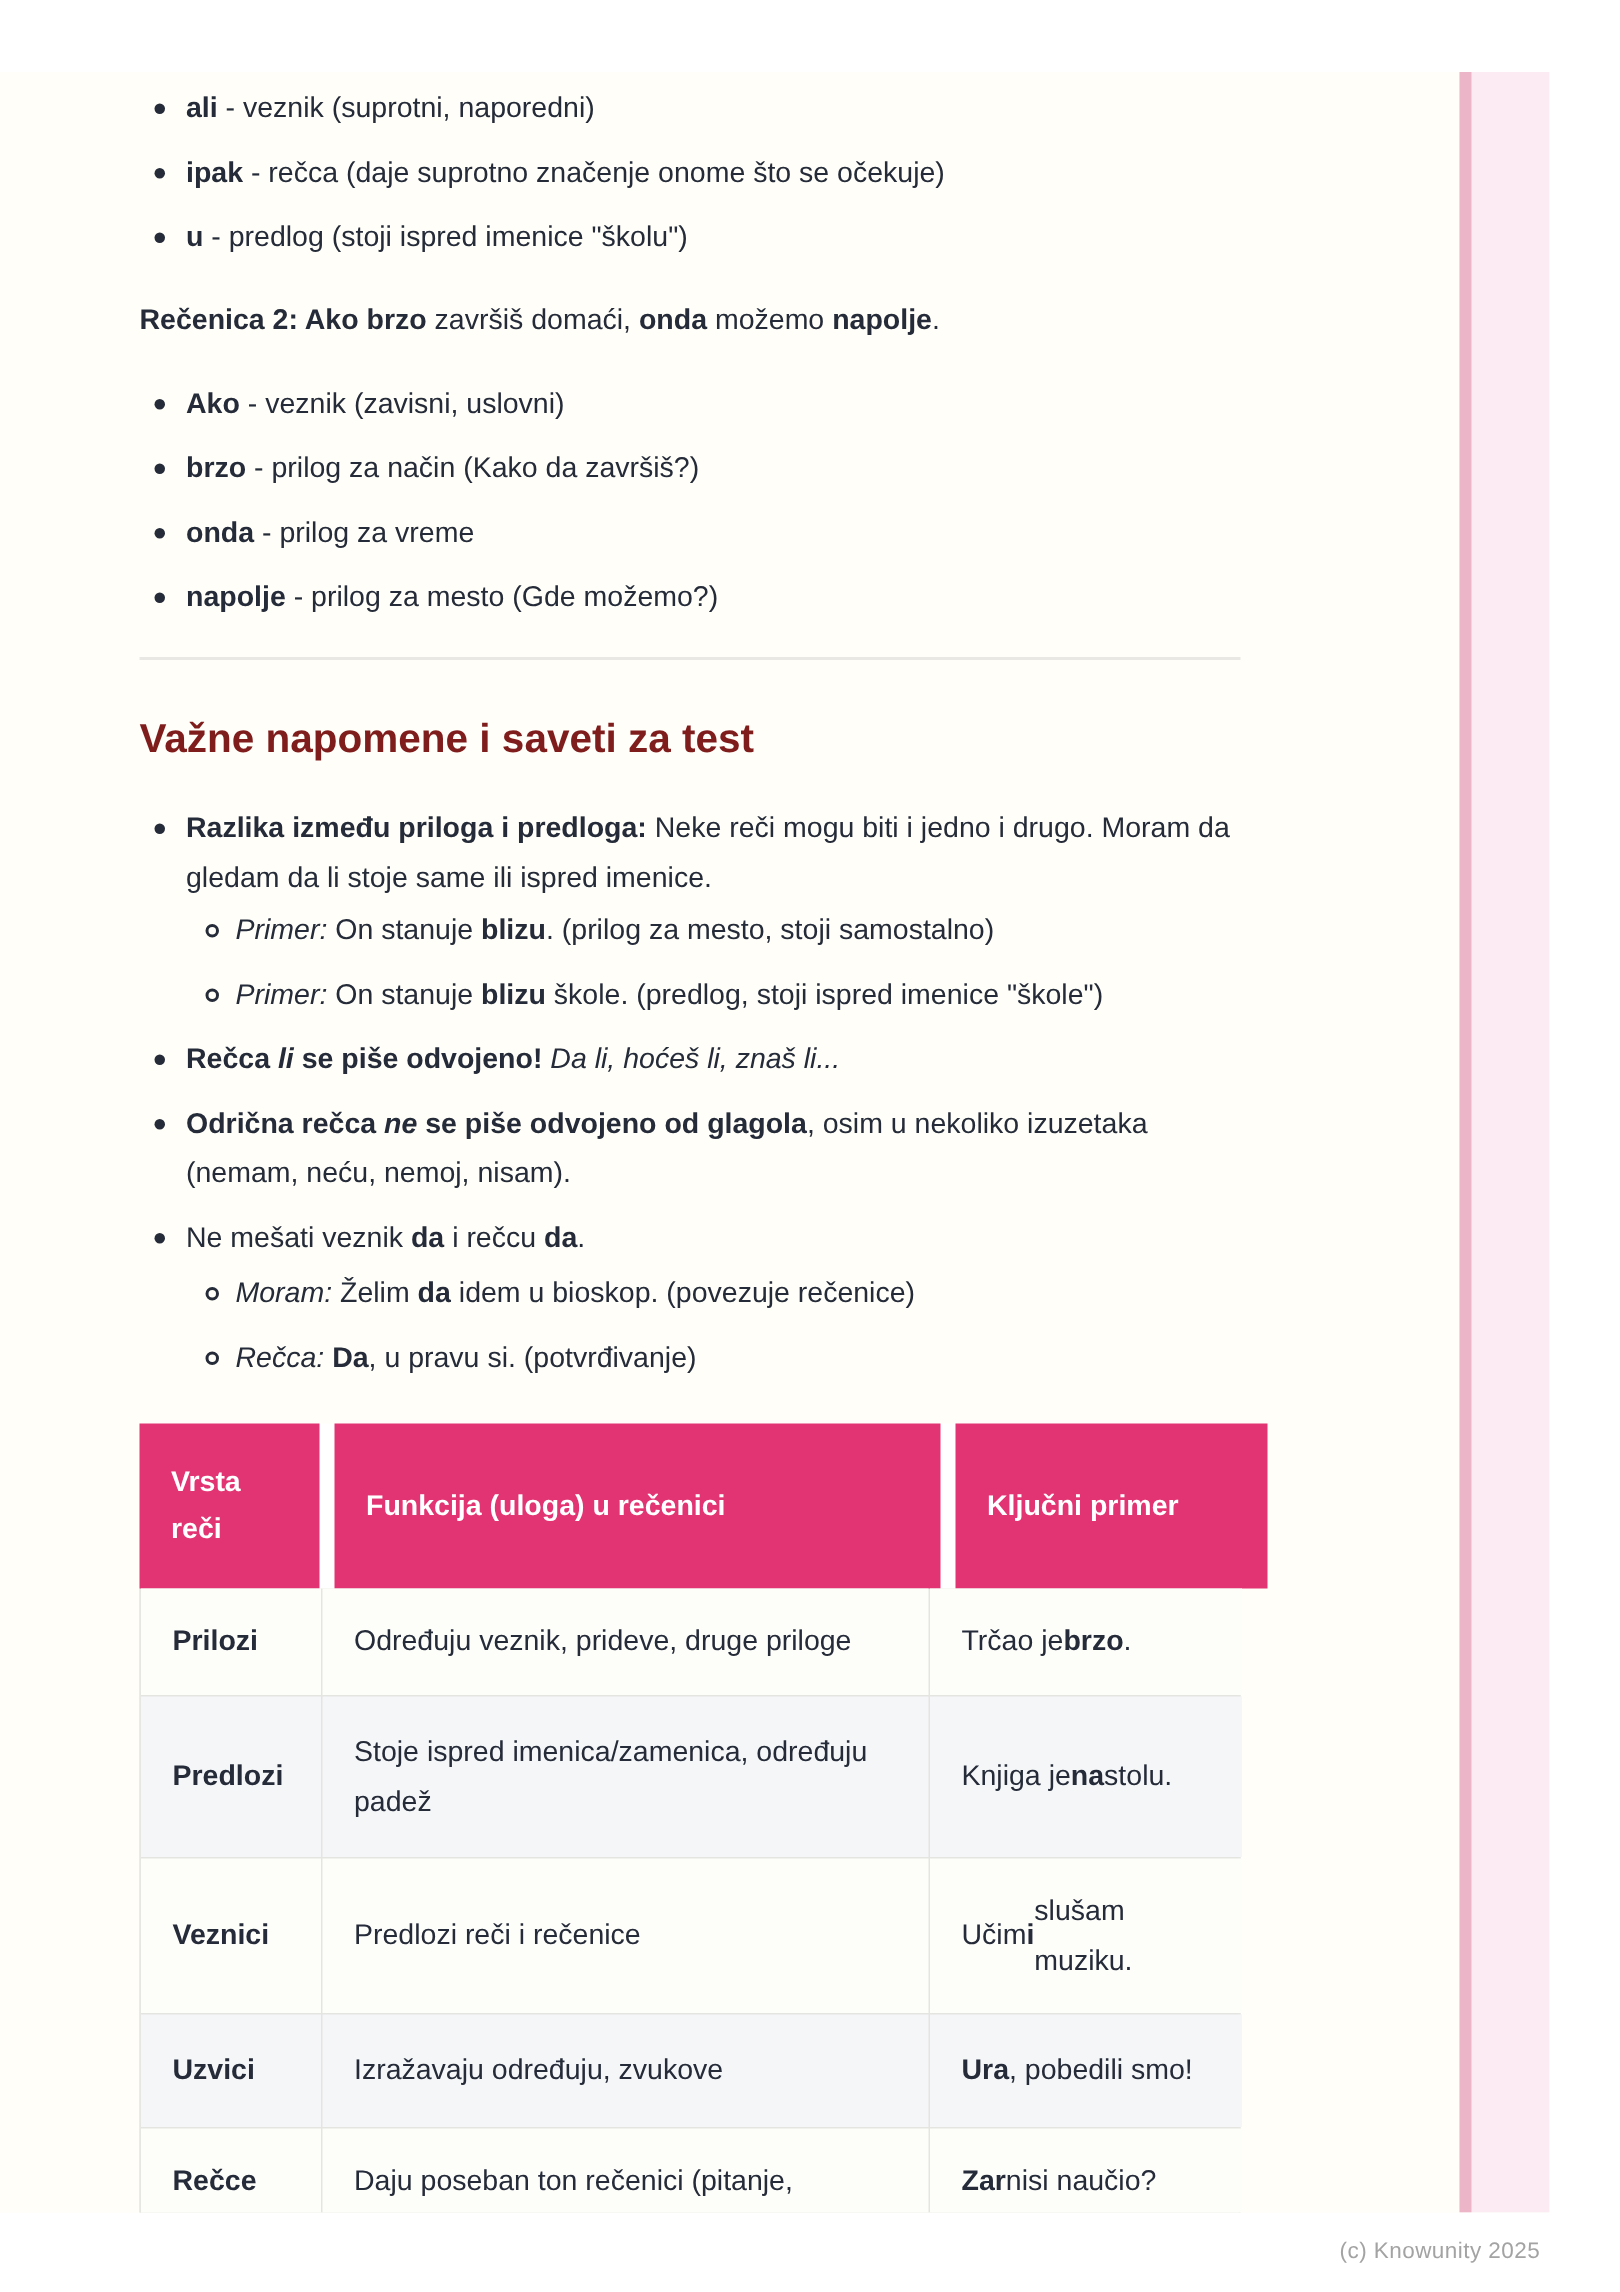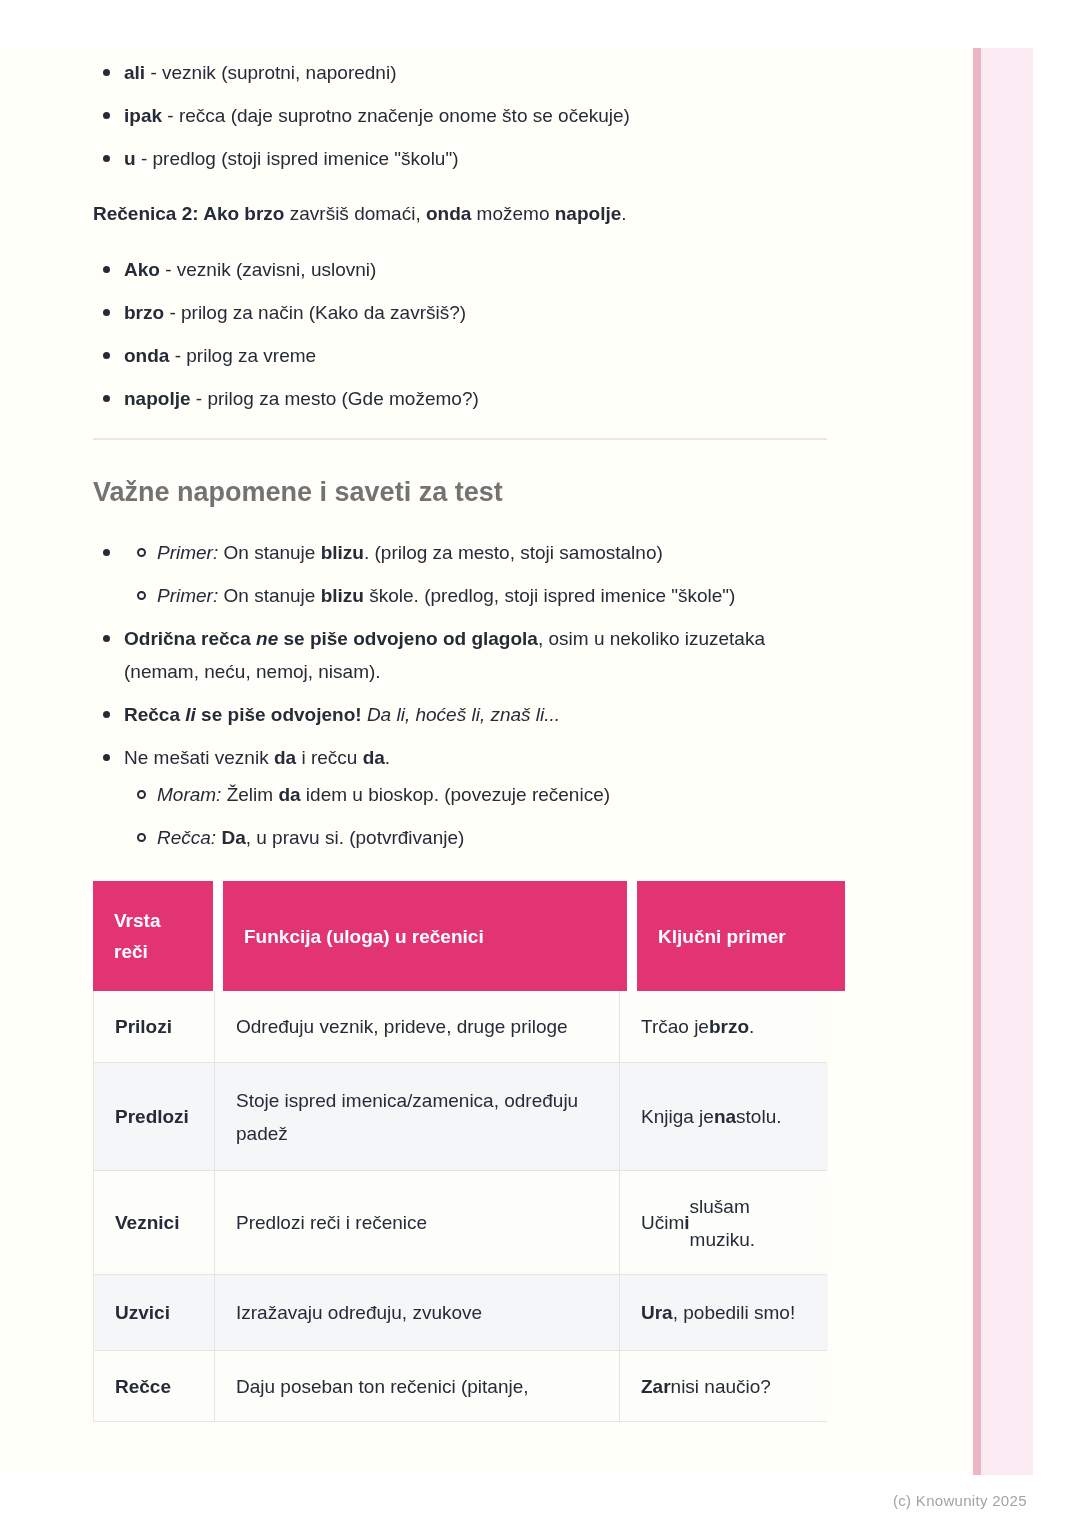--- a/index.html
+++ b/index.html
@@ -30,21 +30,21 @@
   }
   .subs{margin-top:2px;}
   .sub-li{position:relative;padding-left:64px;margin-bottom:10px;}
   .ring{
     position:absolute;left:44px;top:12px;width:9px;height:9px;border-radius:50%;
     border:2px solid #252b38;box-sizing:border-box;background:transparent;
   }
   .para{margin:22px 0 23px 0;}
   .divider{border:none;border-top:2px solid #e9e8e4;margin:23px 0 0 0;}
   .section-heading{
-    font-size:27px;font-weight:700;color:#737373;line-height:33px;
+    font-size:27px;font-weight:700;color:#7f1d1d;line-height:33px;
     margin:36px 0 27px 0;
   }
   .notes{margin-bottom:0;}
   .grammar-table{margin-top:27px;width:734px;}
   .thead{
     display:grid;grid-template-columns:120px 404px 208px;gap:10px;
     background:#ffffff;
   }
   .th{
     background:#e23472;color:#ffffff;font-weight:700;height:110px;
@@ -113,40 +113,41 @@
     </div>
 
     <hr class="divider">
 
     <h2 class="section-heading">Važne napomene i saveti za test</h2>
 
     <div class="notes">
 
       <div class="li">
         <span class="dot"></span>
+        <span><span class="b">Razlika između priloga i predloga:</span><span> Neke reči mogu biti i jedno i drugo. Moram da gledam da li stoje same ili ispred imenice.</span></span>
         <div class="subs">
           <div class="sub-li" style="padding-left:33px;">
             <span class="ring" style="left:13px;"></span>
             <span><span class="i">Primer:</span><span> On stanuje </span><span class="b">blizu</span><span>. (prilog za mesto, stoji samostalno)</span></span>
           </div>
           <div class="sub-li" style="padding-left:33px;">
             <span class="ring" style="left:13px;"></span>
             <span><span class="i">Primer:</span><span> On stanuje </span><span class="b">blizu</span><span> škole. (predlog, stoji ispred imenice "škole")</span></span>
           </div>
         </div>
       </div>
 
       <div class="li">
         <span class="dot"></span>
+        <span><span class="b">Rečca </span><span class="b i">li</span><span class="b"> se piše odvojeno!</span><span> </span><span class="i">Da li, hoćeš li, znaš li...</span></span>
+      </div>
+
+      <div class="li">
+        <span class="dot"></span>
         <span><span class="b">Odrična rečca </span><span class="b i">ne</span><span class="b"> se piše odvojeno od glagola</span><span>, osim u nekoliko izuzetaka (nemam, neću, nemoj, nisam).</span></span>
-      </div>
-
-      <div class="li">
-        <span class="dot"></span>
-        <span><span class="b">Rečca </span><span class="b i">li</span><span class="b"> se piše odvojeno!</span><span> </span><span class="i">Da li, hoćeš li, znaš li...</span></span>
       </div>
 
       <div class="li" style="margin-bottom:0;">
         <span class="dot"></span>
         <span><span>Ne mešati veznik </span><span class="b">da</span><span> i rečcu </span><span class="b">da</span><span>.</span></span>
         <div class="subs" style="margin-top:4px;">
           <div class="sub-li" style="padding-left:33px;">
             <span class="ring" style="left:13px;"></span>
             <span><span class="i">Moram:</span><span> Želim </span><span class="b">da</span><span> idem u bioskop. (povezuje rečenice)</span></span>
           </div>

